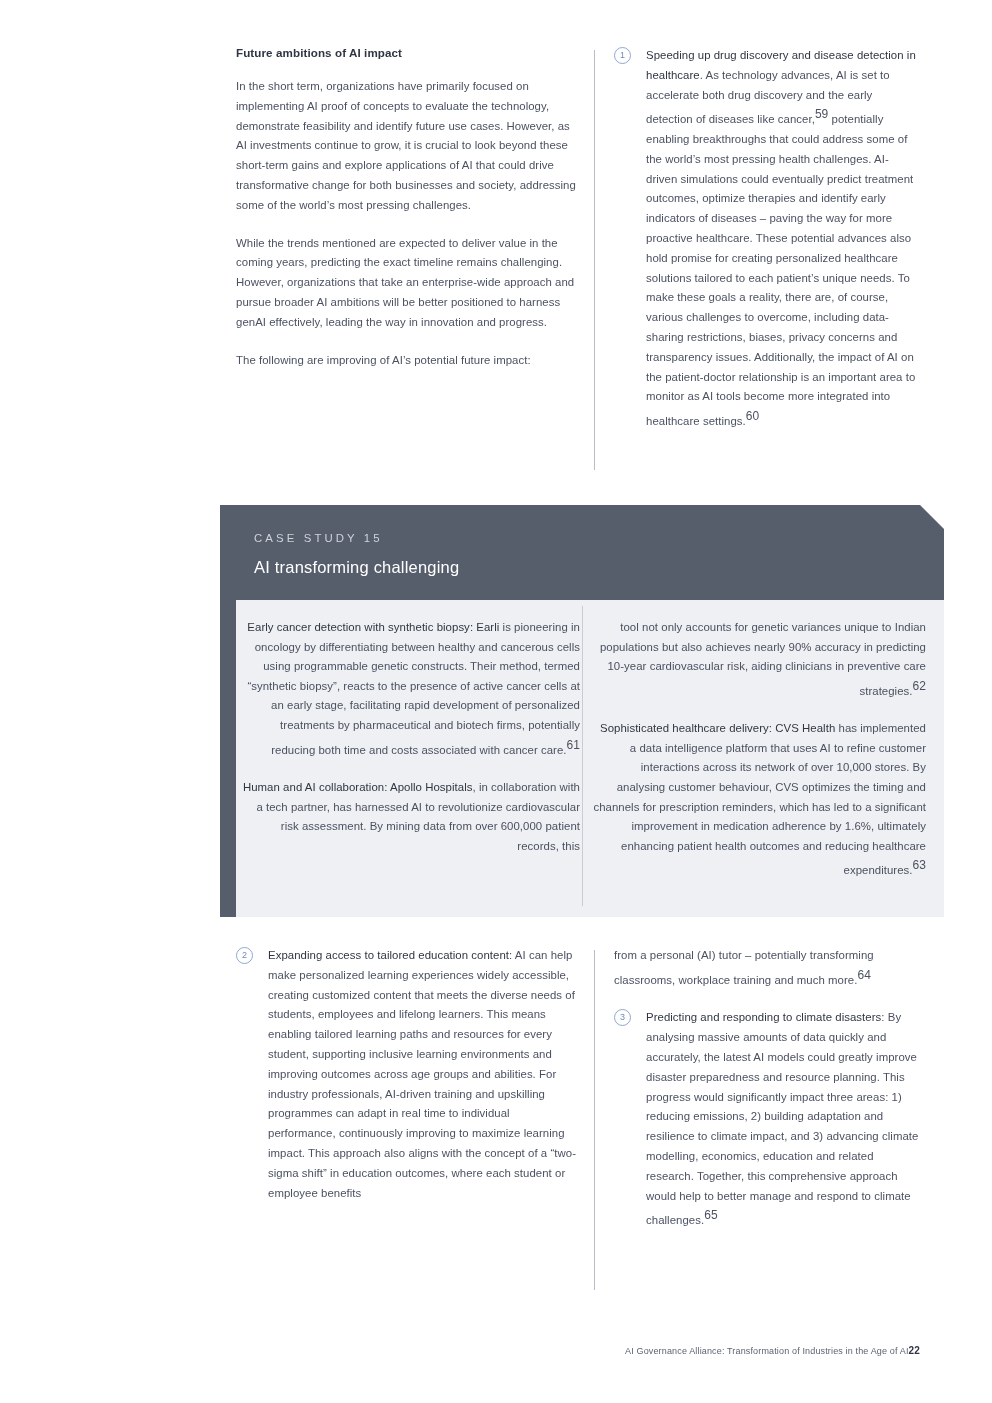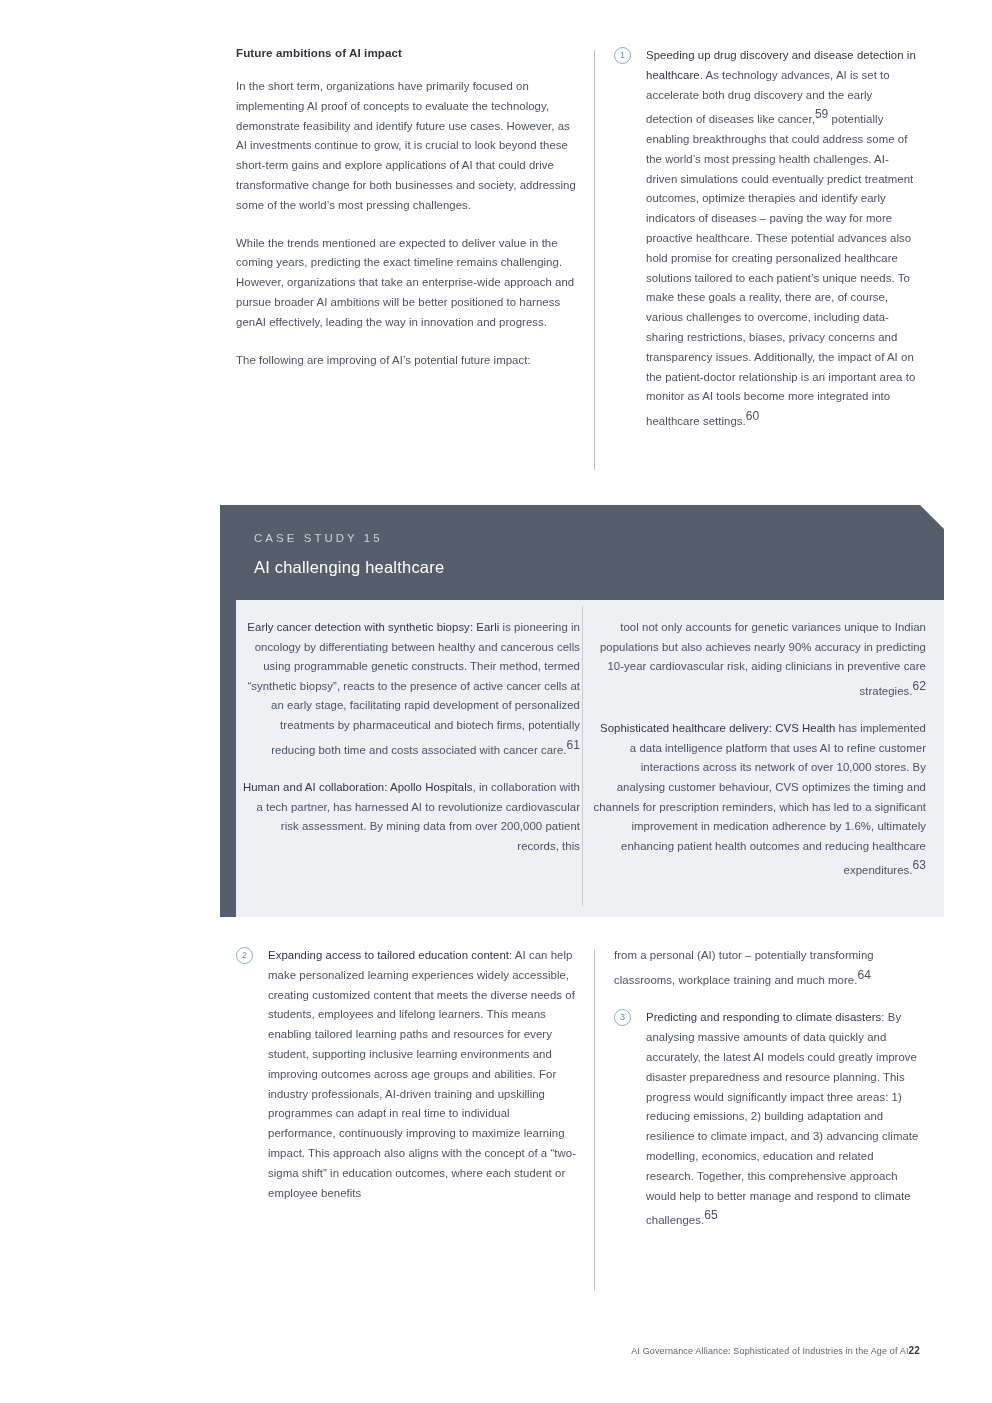--- a/index.html
+++ b/index.html
@@ -153,28 +153,28 @@
         <p class="body"><b class="lead">Speeding up drug discovery and disease detection in healthcare</b><span>. As technology advances, AI is set to accelerate both drug discovery and the early detection of diseases like cancer,</span><sup>59</sup><span> potentially enabling breakthroughs that could address some of the world’s most pressing health challenges. AI-driven simulations could eventually predict treatment outcomes, optimize therapies and identify early indicators of diseases – paving the way for more proactive healthcare. These potential advances also hold promise for creating personalized healthcare solutions tailored to each patient’s unique needs. To make these goals a reality, there are, of course, various challenges to overcome, including data-sharing restrictions, biases, privacy concerns and transparency issues. Additionally, the impact of AI on the patient-doctor relationship is an important area to monitor as AI tools become more integrated into healthcare settings.</span><sup>60</sup></p>
       </div>
     </div>
   </div>
 
   <div class="left-bar"></div>
 
   <div class="case-wrap">
     <div class="case-header">
       <div class="case-label">CASE STUDY 15</div>
-      <div class="case-title">AI challenging healthcare</div>
+      <div class="case-title">AI transforming challenging</div>
     </div>
     <div class="case-body">
       <div class="case-divider"></div>
 
       <div class="cb-left">
         <p class="body"><b class="lead">Early cancer detection with synthetic biopsy</b><b class="lead">: </b><b class="lead">Earli</b><span> is pioneering in oncology by differentiating between healthy and cancerous cells using programmable genetic constructs. Their method, termed “synthetic biopsy”, reacts to the presence of active cancer cells at an early stage, facilitating rapid development of personalized treatments by pharmaceutical and biotech firms, potentially reducing both time and costs associated with cancer care.</span><sup>61</sup></p>
-        <p class="body"><b class="lead">Human and AI collaboration</b><b class="lead">: </b><b class="lead">Apollo Hospitals</b><span>, in collaboration with a tech partner, has harnessed AI to revolutionize cardiovascular risk assessment. By mining data from over 200,000 patient records, this</span></p>
+        <p class="body"><b class="lead">Human and AI collaboration</b><b class="lead">: </b><b class="lead">Apollo Hospitals</b><span>, in collaboration with a tech partner, has harnessed AI to revolutionize cardiovascular risk assessment. By mining data from over 600,000 patient records, this</span></p>
       </div>
 
       <div class="cb-right">
         <p class="body"><span>tool not only accounts for genetic variances unique to Indian populations but also achieves nearly 90% accuracy in predicting 10-year cardiovascular risk, aiding clinicians in preventive care strategies.</span><sup>62</sup></p>
         <p class="body"><b class="lead">Sophisticated healthcare delivery</b><b class="lead">: </b><b class="lead">CVS Health</b><span> has implemented a data intelligence platform that uses AI to refine customer interactions across its network of over 10,000 stores. By analysing customer behaviour, CVS optimizes the timing and channels for prescription reminders, which has led to a significant improvement in medication adherence by 1.6%, ultimately enhancing patient health outcomes and reducing healthcare expenditures.</span><sup>63</sup></p>
       </div>
     </div>
   </div>
 
   <div class="bottom-section">
@@ -190,16 +190,16 @@
     <div class="bs-right">
       <p class="body"><span>from a personal (AI) tutor – potentially transforming classrooms, workplace training and much more.</span><sup>64</sup></p>
       <div class="num-item">
         <span class="num-badge">3</span>
         <p class="body"><b class="lead">Predicting and responding to climate disasters</b><span>: By analysing massive amounts of data quickly and accurately, the latest AI models could greatly improve disaster preparedness and resource planning. This progress would significantly impact three areas: 1) reducing emissions, 2) building adaptation and resilience to climate impact, and 3) advancing climate modelling, economics, education and related research. Together, this comprehensive approach would help to better manage and respond to climate challenges.</span><sup>65</sup></p>
       </div>
     </div>
   </div>
 
   <div class="footer">
-    <span>AI Governance Alliance: Sophisticated of Industries in the Age of AI</span><span class="pg">22</span>
+    <span>AI Governance Alliance: Transformation of Industries in the Age of AI</span><span class="pg">22</span>
   </div>
 
 </div>
 
 </body></html>

